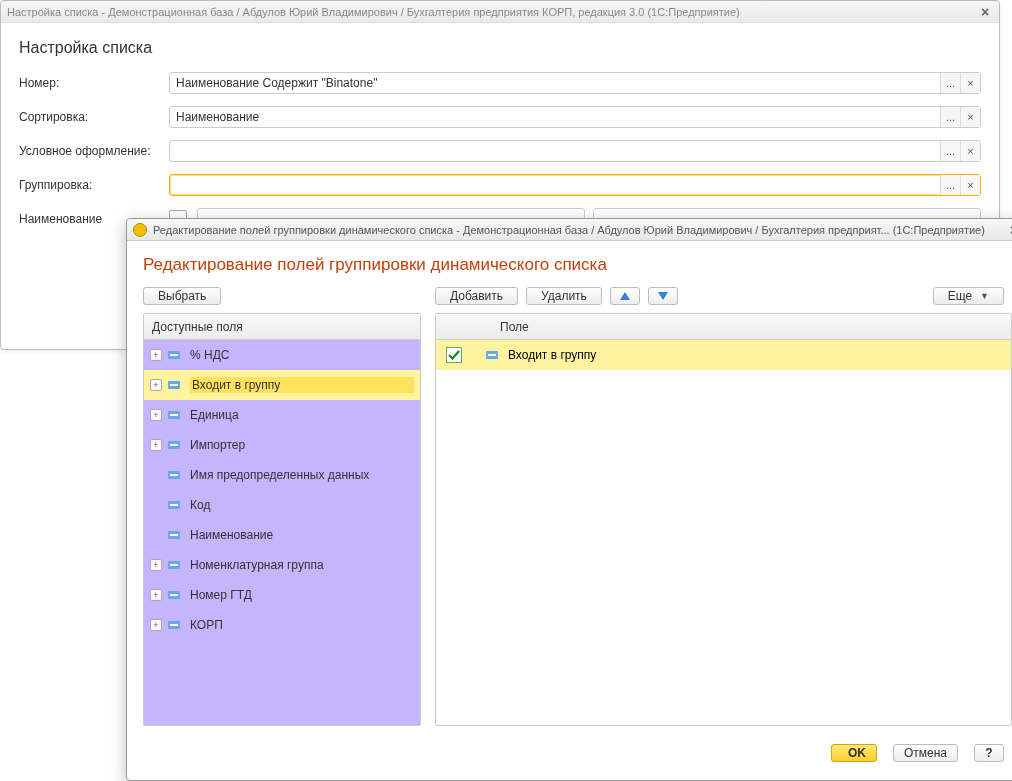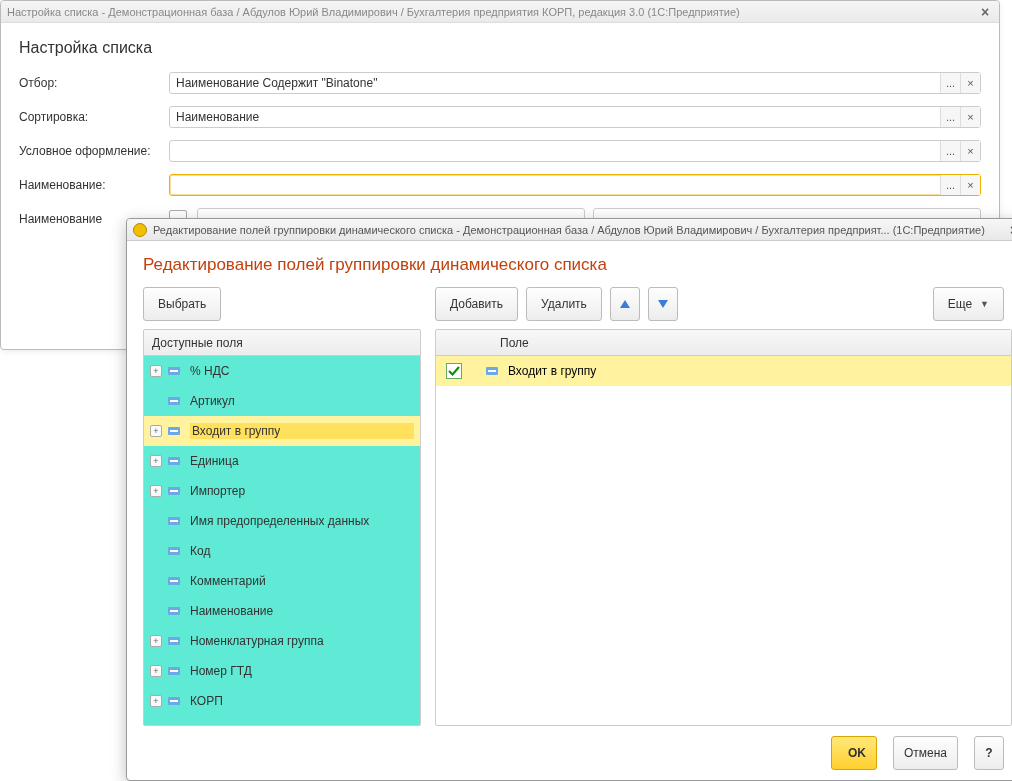--- a/index.html
+++ b/index.html
@@ -56,35 +56,35 @@
   border-radius: 50%; margin-right: 6px; position: relative;
 }
 .titlebar-front .title-text { flex: 1; white-space: nowrap; overflow: hidden; text-overflow: ellipsis; }
 .titlebar-front .x { width: 16px; text-align: center; color: #555; font-size: 14px; font-weight: bold; cursor: default; }
 
 .front-body { padding: 14px 16px 10px 16px; display: flex; flex-direction: column; height: calc(100% - 22px); }
 .front-heading { font-size: 17px; color: #c2410c; margin: 0 0 12px 0; }
 
 .toolbar-row { display: flex; align-items: center; margin-bottom: 8px; }
 .btn {
-  height: 34px; padding: 0 14px; border: 1px solid #bbb; border-radius: 3px;
+  height: 18px; padding: 0 14px; border: 1px solid #bbb; border-radius: 3px;
   background: linear-gradient(#fefefe,#ededed); font-size: 12px; color: #333;
   display: inline-flex; align-items: center; margin-right: 8px;
 }
 .btn.small { padding: 0 10px; }
 .btn.icon-only { width: 30px; padding: 0; justify-content: center; }
 .btn.yellow { background: linear-gradient(#ffe97a,#ffcf2e); border-color: #d8a400; font-weight: bold; padding-left: 16px; }
 .dropdown-arrow { margin-left: 8px; color: #555; font-size: 9px; }
 
 .arrow-up, .arrow-down { width:0;height:0;border-left:5px solid transparent;border-right:5px solid transparent; }
 .arrow-up { border-bottom: 8px solid #3a7fd5; }
 .arrow-down { border-top: 8px solid #3a7fd5; }
 
 .splitter { display: flex; flex: 1; gap: 14px; min-height: 0; }
-.pane-left { width: 278px; border: 1px solid #ccc; border-radius: 2px; display: flex; flex-direction: column; background: #5eead4; }
+.pane-left { width: 278px; border: 1px solid #ccc; border-radius: 2px; display: flex; flex-direction: column; background: #c4b5fd; }
 .pane-right { flex: 1; border: 1px solid #ccc; border-radius: 2px; display: flex; flex-direction: column; background: #fff; }
 
 .col-head {
   height: 26px; background: linear-gradient(#f8f8f8,#ececec);
   border-bottom: 1px solid #ccc; display: flex; align-items: center;
   font-size: 12px; color: #333; padding: 0 8px;
 }
 .scroll-area { flex: 1; overflow-y: auto; position: relative; }
 .scroll-area::-webkit-scrollbar { width: 14px; }
 .scroll-area::-webkit-scrollbar-track { background: #f0f0f0; }
@@ -137,21 +137,21 @@
 
 <div class="win-back">
   <div class="titlebar-back">
     <span class="title-text">Настройка списка - Демонстрационная база / Абдулов Юрий Владимирович / Бухгалтерия предприятия КОРП, редакция 3.0  (1С:Предприятие)</span>
     <span class="x">×</span>
   </div>
   <div class="back-body">
     <div class="back-heading">Настройка списка</div>
 
     <div class="form-row">
-      <div class="form-label">Отбор:</div>
+      <div class="form-label">Номер:</div>
       <div class="form-field">
         <span class="value">Наименование Содержит "Binatone"</span>
         <span class="btn-mini">...</span>
         <span class="btn-mini">×</span>
       </div>
     </div>
 
     <div class="form-row">
       <div class="form-label">Сортировка:</div>
       <div class="form-field">
@@ -164,21 +164,21 @@
     <div class="form-row">
       <div class="form-label">Условное оформление:</div>
       <div class="form-field">
         <span class="value"></span>
         <span class="btn-mini">...</span>
         <span class="btn-mini">×</span>
       </div>
     </div>
 
     <div class="form-row">
-      <div class="form-label">Наименование:</div>
+      <div class="form-label">Группировка:</div>
       <div class="form-field highlight">
         <span class="value"></span>
         <span class="btn-mini">...</span>
         <span class="btn-mini">×</span>
       </div>
     </div>
 
     <div class="form-row">
       <div class="form-label">Наименование</div>
       <div class="chk-small"></div>
@@ -222,54 +222,44 @@
     <div class="splitter">
 
       <div class="pane-left">
         <div class="col-head">Доступные поля</div>
         <div class="scroll-area" id="tree-area">
             <div class="tree-row">
               <span class="expander">+</span>
               <span class="minus-ic"></span>
               <span class="tree-label">% НДС</span>
             </div>
+            <div class="tree-row hl">
+              <span class="expander">+</span>
+              <span class="minus-ic"></span>
+              <span class="tree-label hl-text">Входит в группу</span>
+            </div>
+            <div class="tree-row">
+              <span class="expander">+</span>
+              <span class="minus-ic"></span>
+              <span class="tree-label">Единица</span>
+            </div>
+            <div class="tree-row">
+              <span class="expander">+</span>
+              <span class="minus-ic"></span>
+              <span class="tree-label">Импортер</span>
+            </div>
             <div class="tree-row">
               <span class="expander blank"></span>
               <span class="minus-ic"></span>
-              <span class="tree-label">Артикул</span>
-            </div>
-            <div class="tree-row hl">
-              <span class="expander">+</span>
-              <span class="minus-ic"></span>
-              <span class="tree-label hl-text">Входит в группу</span>
-            </div>
-            <div class="tree-row">
-              <span class="expander">+</span>
-              <span class="minus-ic"></span>
-              <span class="tree-label">Единица</span>
-            </div>
-            <div class="tree-row">
-              <span class="expander">+</span>
-              <span class="minus-ic"></span>
-              <span class="tree-label">Импортер</span>
+              <span class="tree-label">Имя предопределенных данных</span>
             </div>
             <div class="tree-row">
               <span class="expander blank"></span>
               <span class="minus-ic"></span>
-              <span class="tree-label">Имя предопределенных данных</span>
-            </div>
-            <div class="tree-row">
-              <span class="expander blank"></span>
-              <span class="minus-ic"></span>
               <span class="tree-label">Код</span>
-            </div>
-            <div class="tree-row">
-              <span class="expander blank"></span>
-              <span class="minus-ic"></span>
-              <span class="tree-label">Комментарий</span>
             </div>
             <div class="tree-row">
               <span class="expander blank"></span>
               <span class="minus-ic"></span>
               <span class="tree-label">Наименование</span>
             </div>
             <div class="tree-row">
               <span class="expander">+</span>
               <span class="minus-ic"></span>
               <span class="tree-label">Номенклатурная группа</span>

